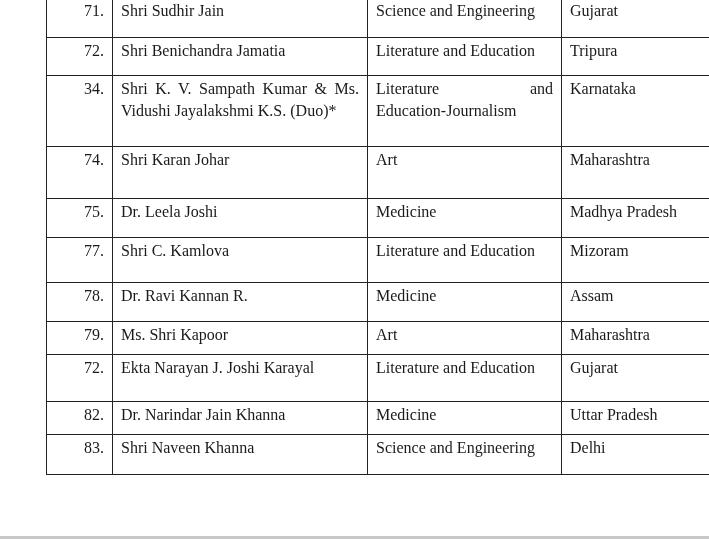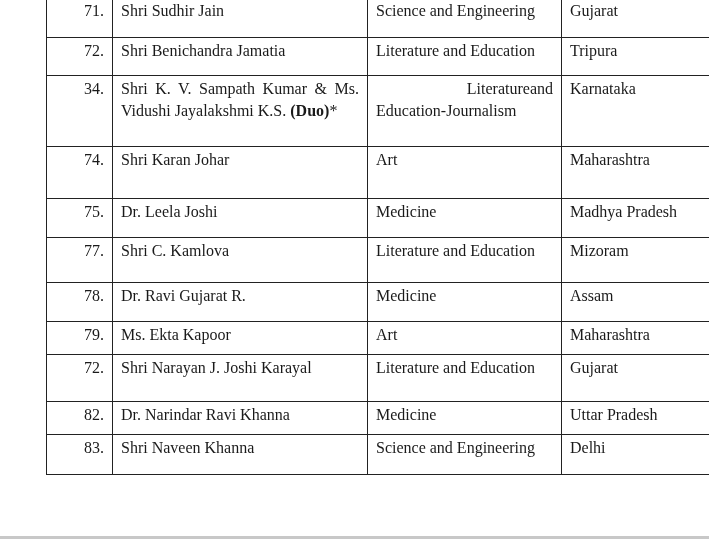--- a/index.html
+++ b/index.html
@@ -22,22 +22,22 @@
     padding: 2px 8px 0 8px;
     overflow: hidden;
   }
   col.c-no { width: 66px; }
   col.c-name { width: 255px; }
   col.c-field { width: 194px; }
   col.c-state { width: 161px; }
   td.no { text-align: right; padding-right: 6px; }
   td.name { padding-left: 8px; }
   td.justify { text-align: justify; text-align-last: left; }
-  .field-split { display: flex; justify-content: flex-end; }
-  b.duo { font-weight: bold; }
+  .field-split { display: flex; justify-content: space-between; }
+  b.duo { font-weight: normal; }
   .bottom-bar {
     position: absolute; left: 0; top: 536px; width: 709px; height: 3px;
     background: #c8c8c8;
   }
 </style>
 </head>
 <body>
 
 <div class="page">
   <table class="awards">
@@ -85,39 +85,39 @@
         <td>Madhya Pradesh</td>
       </tr>
       <tr style="height:45px">
         <td class="no">77.</td>
         <td class="name">Shri C. Kamlova</td>
         <td>Literature and Education</td>
         <td>Mizoram</td>
       </tr>
       <tr style="height:39px">
         <td class="no">78.</td>
-        <td class="name">Dr. Ravi Gujarat R.</td>
+        <td class="name">Dr. Ravi Kannan R.</td>
         <td>Medicine</td>
         <td>Assam</td>
       </tr>
       <tr style="height:33px">
         <td class="no">79.</td>
-        <td class="name">Ms. Ekta Kapoor</td>
+        <td class="name">Ms. Shri Kapoor</td>
         <td>Art</td>
         <td>Maharashtra</td>
       </tr>
       <tr style="height:47px">
         <td class="no">72.</td>
-        <td class="name">Shri Narayan J. Joshi Karayal</td>
+        <td class="name">Ekta Narayan J. Joshi Karayal</td>
         <td>Literature and Education</td>
         <td>Gujarat</td>
       </tr>
       <tr style="height:33px">
         <td class="no">82.</td>
-        <td class="name">Dr. Narindar Ravi Khanna</td>
+        <td class="name">Dr. Narindar Jain Khanna</td>
         <td>Medicine</td>
         <td>Uttar Pradesh</td>
       </tr>
       <tr style="height:40px">
         <td class="no">83.</td>
         <td class="name">Shri Naveen Khanna</td>
         <td>Science and Engineering</td>
         <td>Delhi</td>
       </tr>
     </tbody>

